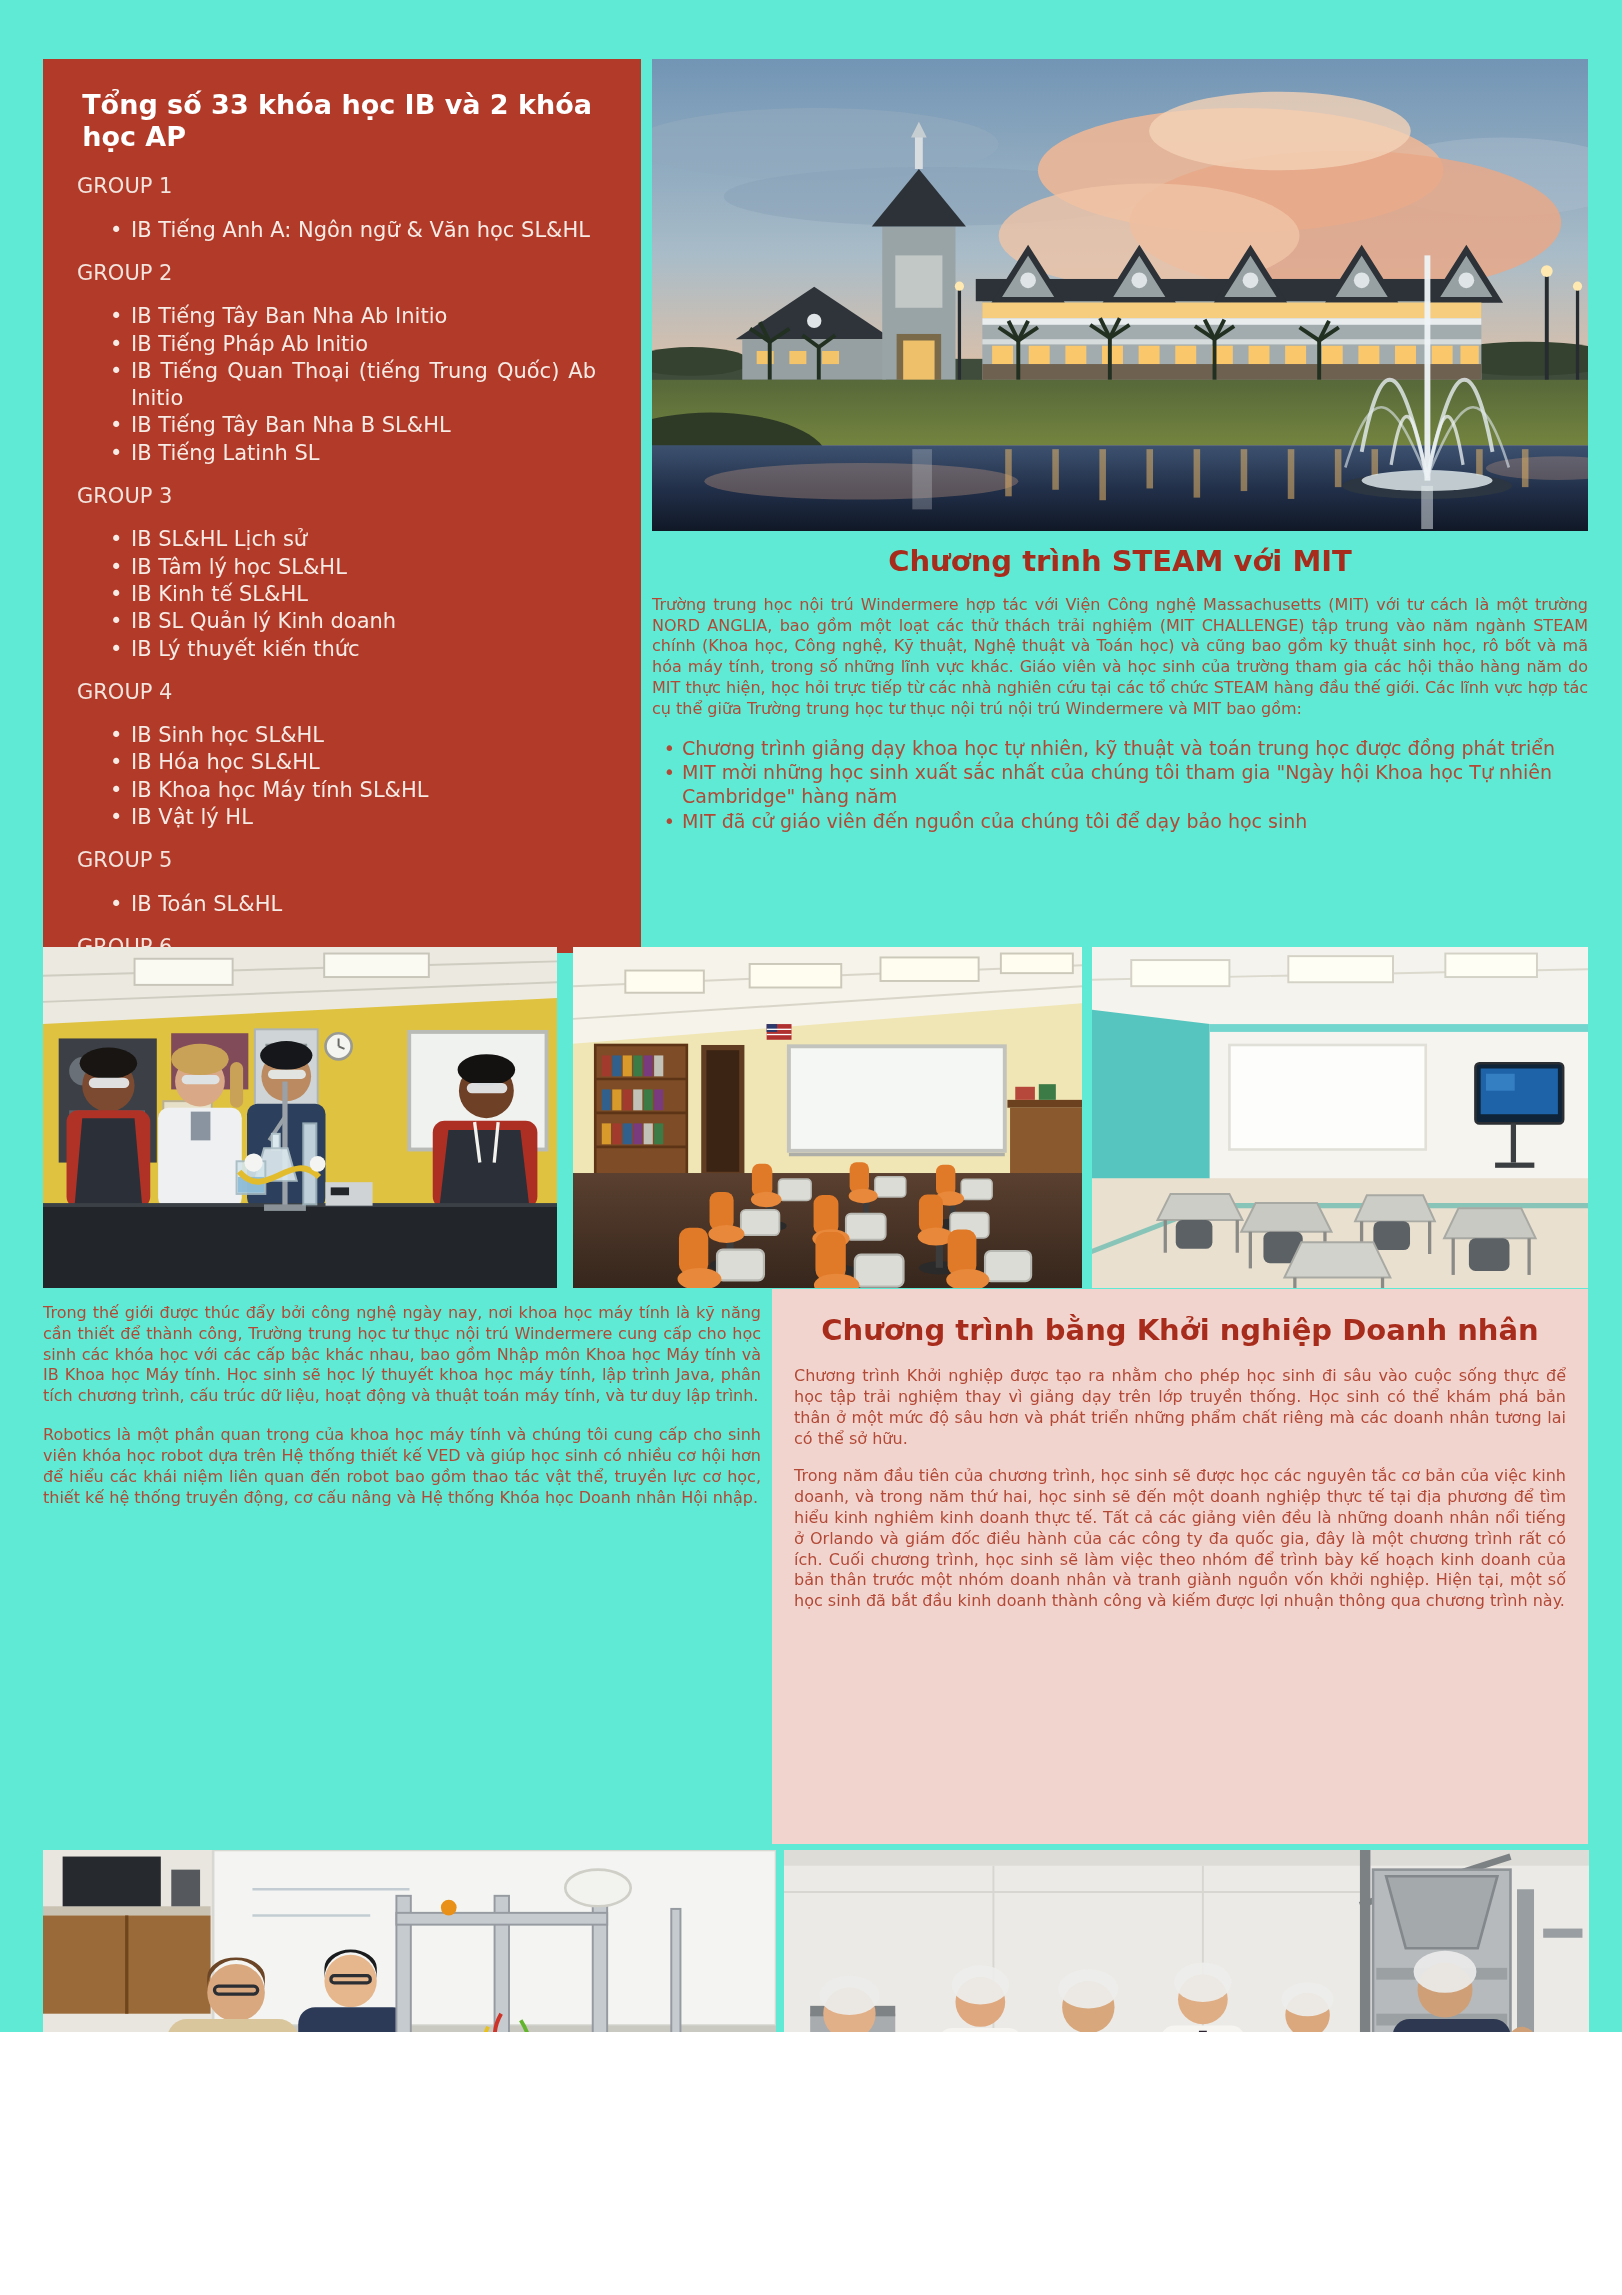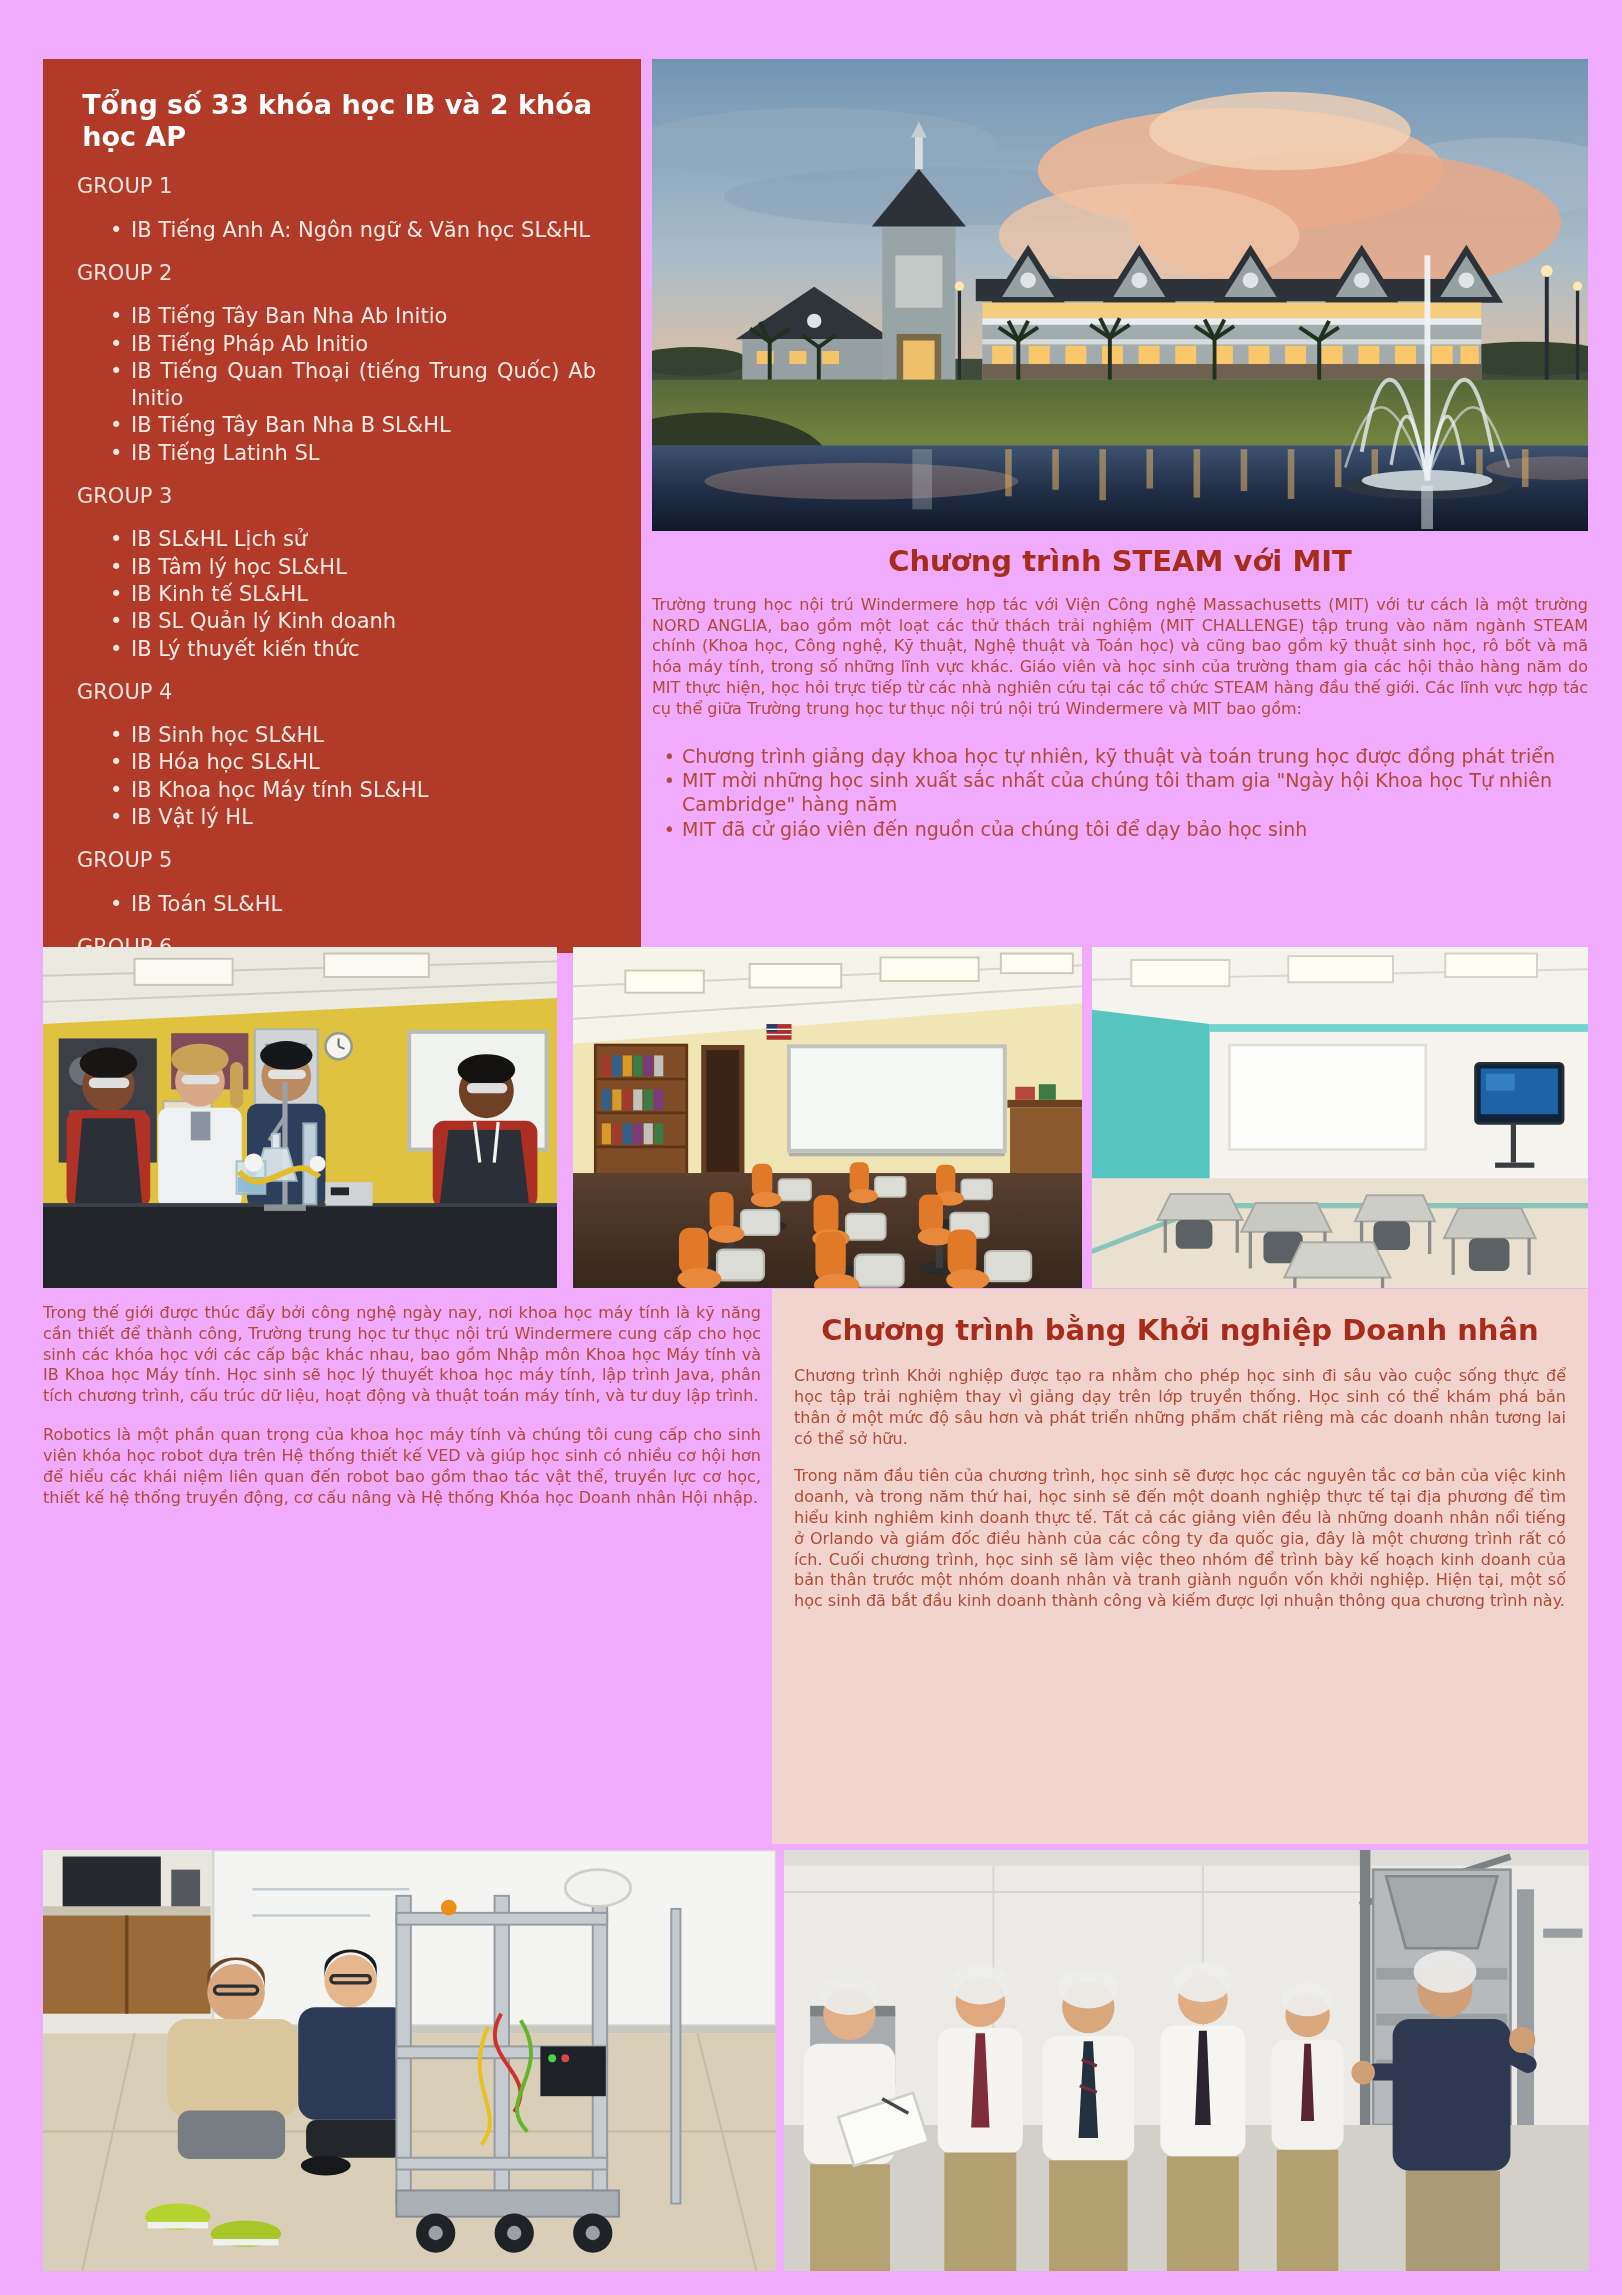--- a/index.html
+++ b/index.html
@@ -1,17 +1,17 @@
 <!DOCTYPE html>
 <html style="font-size:10.5px"><head>
 <meta charset="utf-8">
 <style>
   html,body{margin:0;padding:0;background:#ffffff;}
   body{font-family:"DejaVu Sans","Liberation Sans",sans-serif;}
-  .page{position:relative;width:1622px;height:2295px;background:#f0abfc;overflow:hidden;}
+  .page{position:relative;width:1622px;height:2032px;background:#5eead4;overflow:hidden;}
   .abs{position:absolute;}
   figure{margin:0;padding:0;}
   svg{display:block;width:100%;height:100%;}
 
   
   .course-box{left:43px;top:59px;width:598px;height:894px;background:#b23a28;
     box-sizing:border-box;padding:30px 29px 18.3px 34px;color:#f7ebe6;}
   .course-box h1{font-size:27px;line-height:1.2;margin:0 0 19.6px 5.2px;color:#ffffff;font-weight:bold;}
   .course-group{margin:0;}
   .group-label{font-size:21px;line-height:1.3;color:#f3e4de;}
@@ -20,21 +20,21 @@
     text-align:justify;color:#f7ebe6;}
   ul.course-items li::before{content:"\2022";position:absolute;left:17px;top:0;}
 
   
   .hero{left:652px;top:59px;width:936px;height:472px;}
 
   
   .steam{left:652px;top:546px;width:936px;}
   .steam h2{font-size:29px;line-height:1.1;margin:0 0 17px 0;color:#a82c1c;font-weight:bold;text-align:center;}
   .body-text{font-size:16px;line-height:1.30;text-align:justify;color:#b24936;margin:0;}
-  ul.steam-bullets{list-style:none;margin:24px 0 0 0;padding:0;}
+  ul.steam-bullets{list-style:none;margin:16px 0 0 0;padding:0;}
   ul.steam-bullets li{position:relative;font-size:19px;line-height:1.28;padding-left:30px;
     color:#b24936;text-align:left;}
   ul.steam-bullets li::before{content:"\2022";position:absolute;left:11.8px;top:0;}
 
   
   .photo-lab{left:43px;top:947px;width:514px;height:341px;}
   .photo-orange{left:573px;top:947px;width:509px;height:341px;}
   .photo-teal{left:1092px;top:947px;width:496px;height:341px;}
 
   

